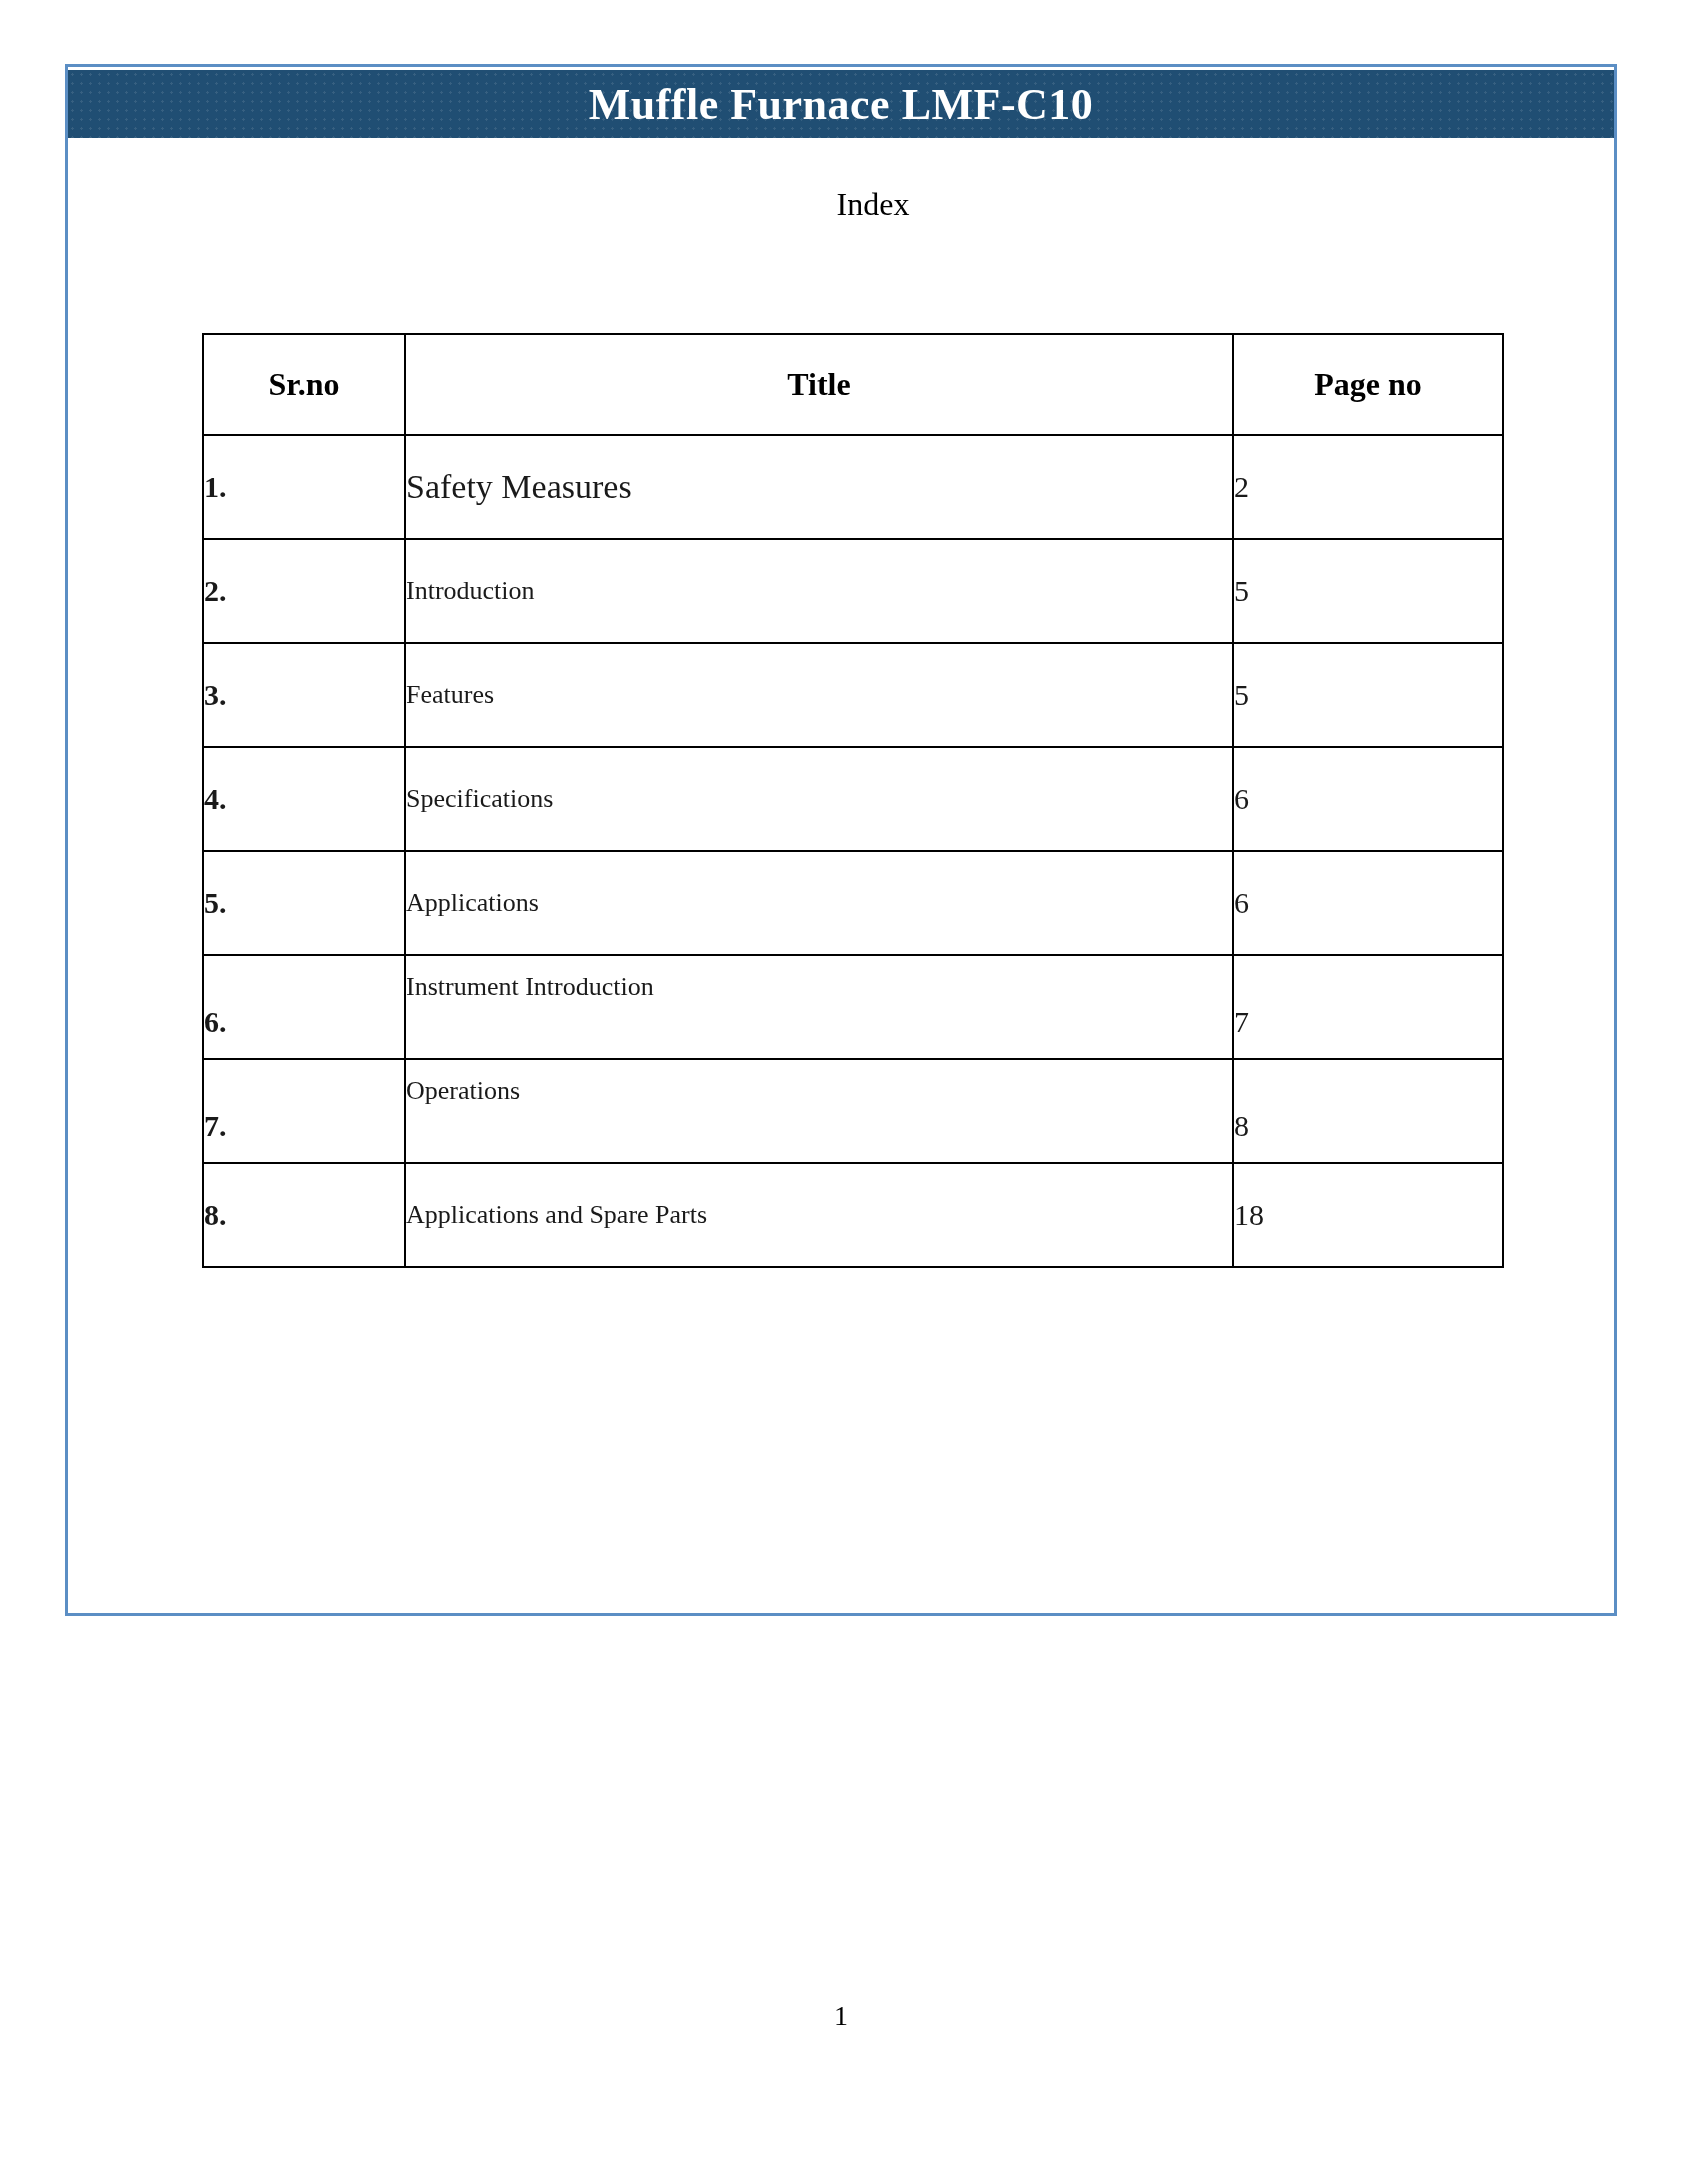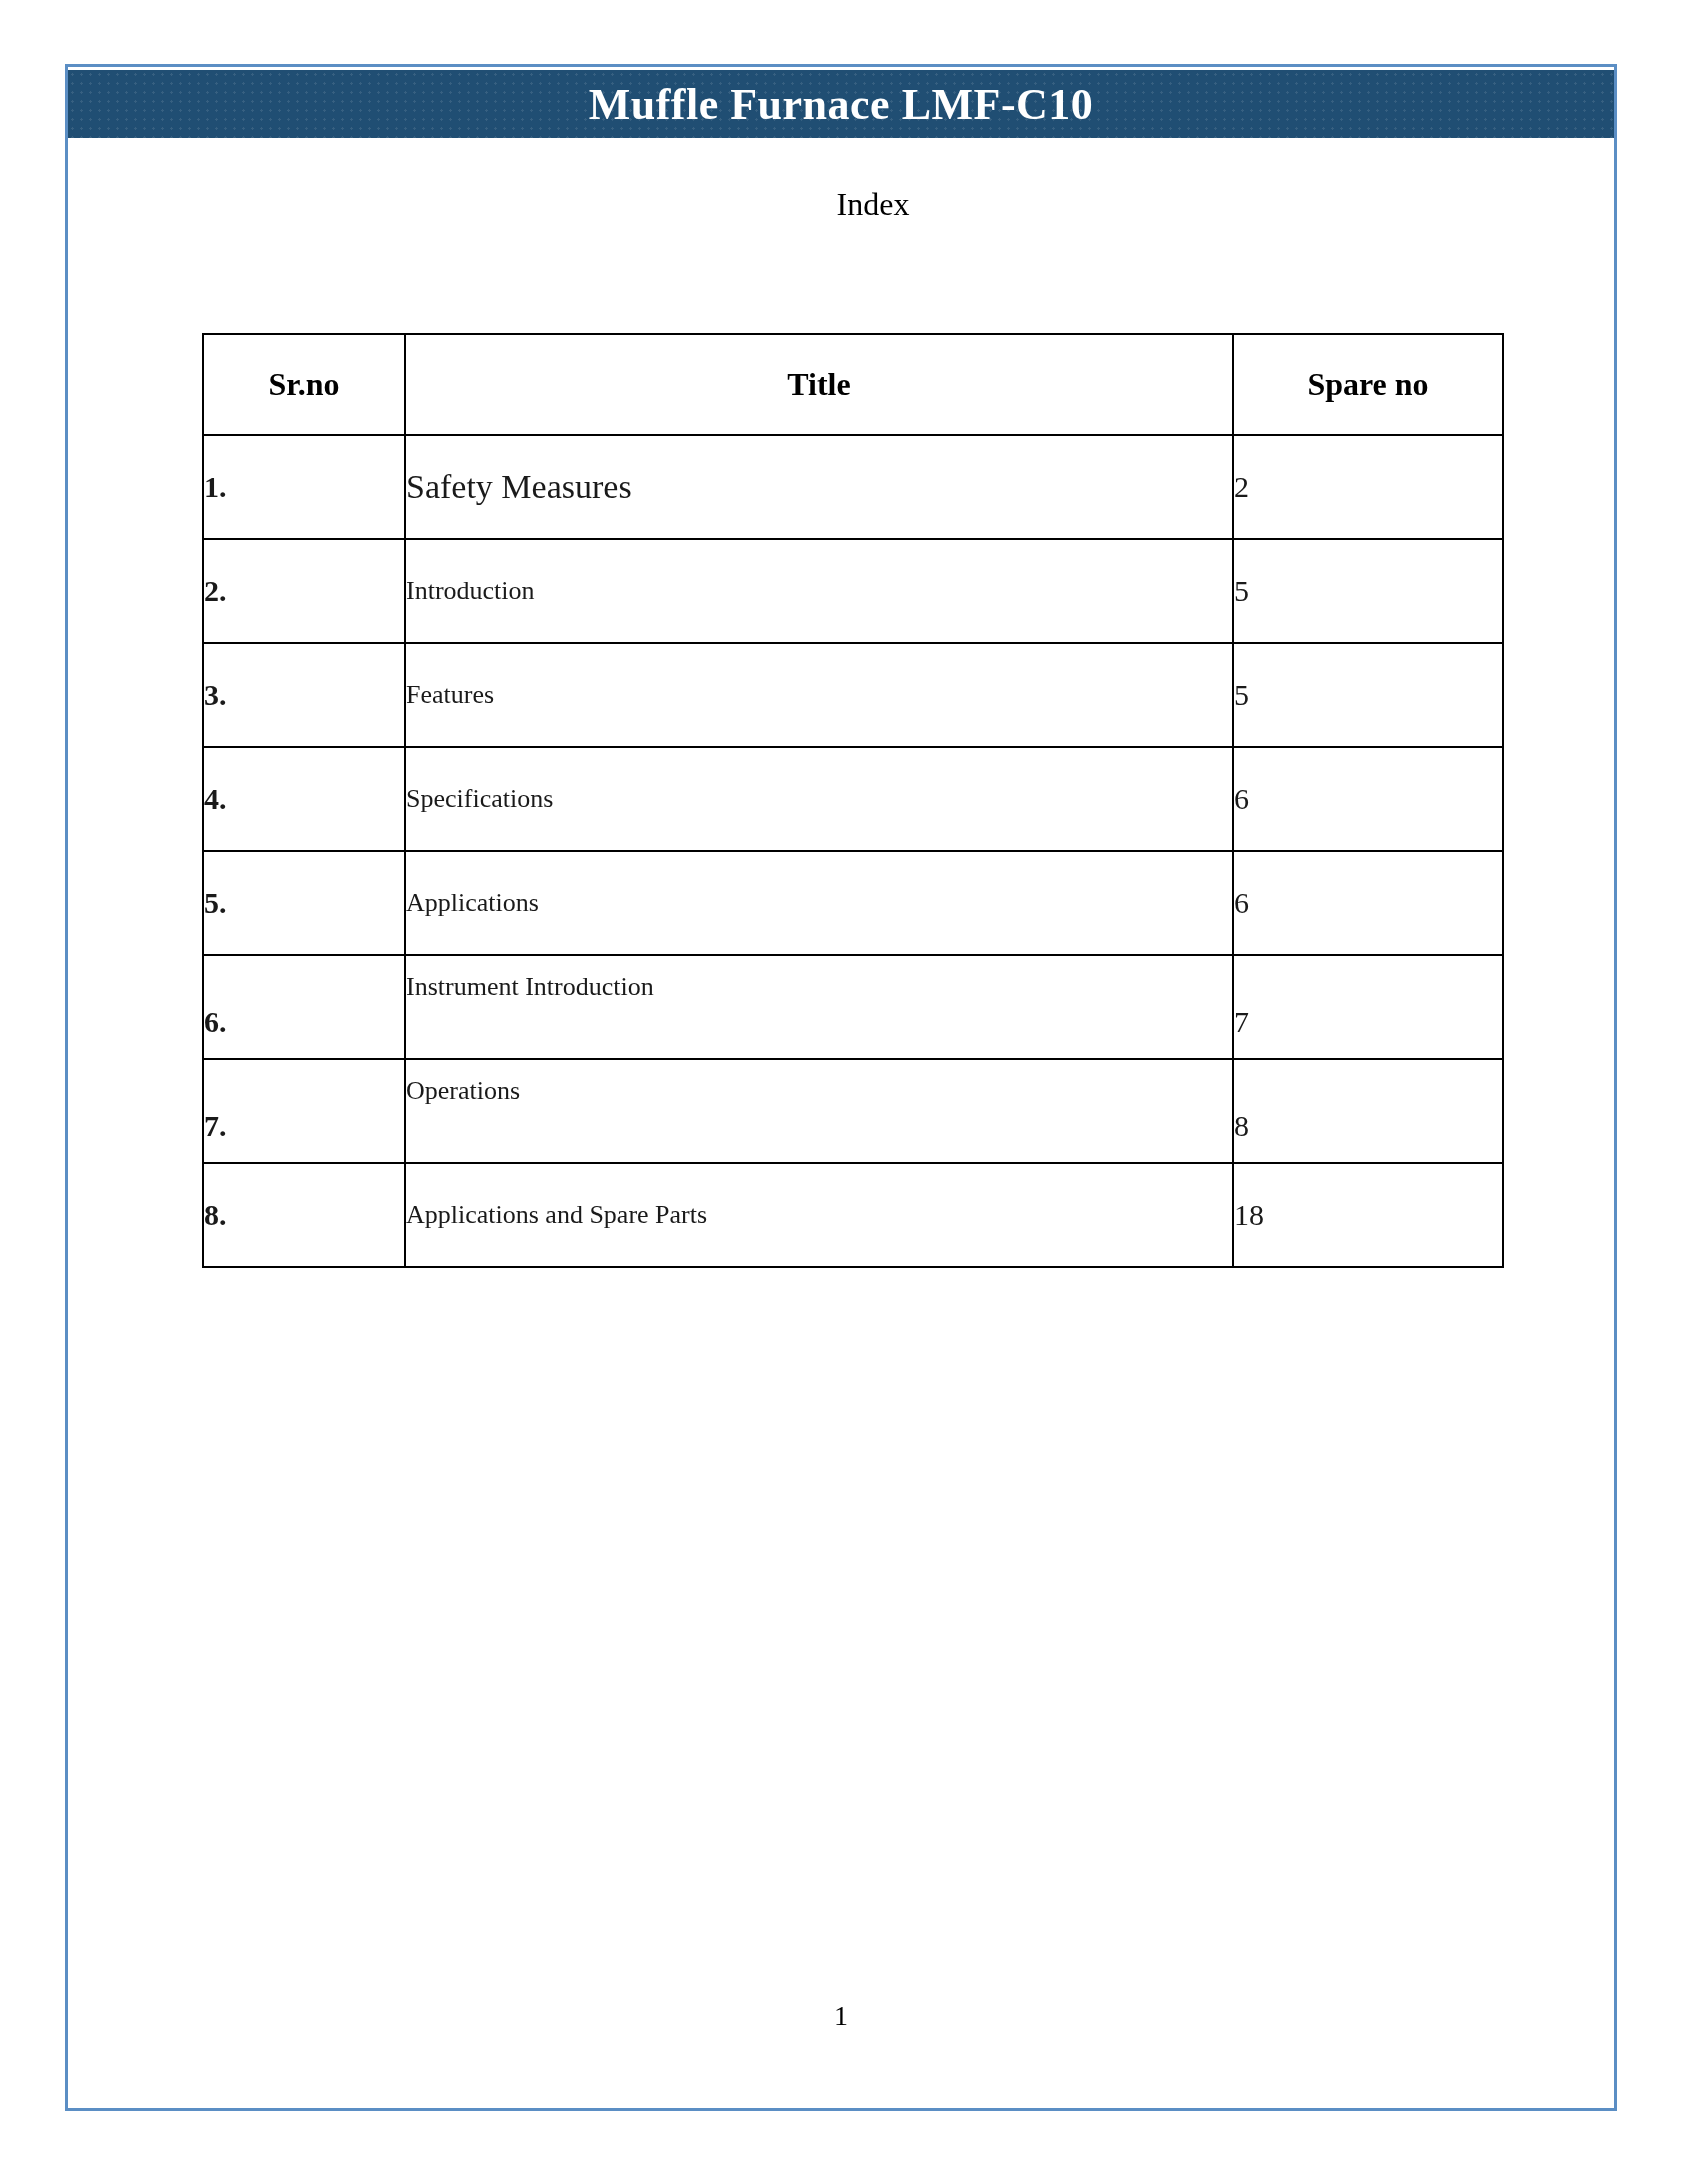--- a/index.html
+++ b/index.html
@@ -19,21 +19,21 @@
     width: 1683px;
     height: 2178px;
     background: #ffffff;
     overflow: hidden;
   }
   .page-frame {
     position: absolute;
     left: 65px;
     top: 64px;
     width: 1552px;
-    height: 2047px;
+    height: 1552px;
     border: 3px solid var(--frame-color);
     background: #ffffff;
   }
   .title-bar {
     position: absolute;
     left: 0;
     top: 3px;
     width: 100%;
     height: 68px;
     background-color: var(--bar-color);
@@ -120,21 +120,21 @@
     <table class="toc">
       <colgroup>
         <col style="width:202px">
         <col style="width:828px">
         <col style="width:270px">
       </colgroup>
       <thead>
         <tr>
           <th>Sr.no</th>
           <th>Title</th>
-          <th>Spare no</th>
+          <th>Page no</th>
         </tr>
       </thead>
       <tbody id="toc-body">
   <tr>
     <td class="sr">1.</td>
     <td class="title large">Safety Measures</td>
     <td class="page">2</td>
   </tr>
 
   <tr>

